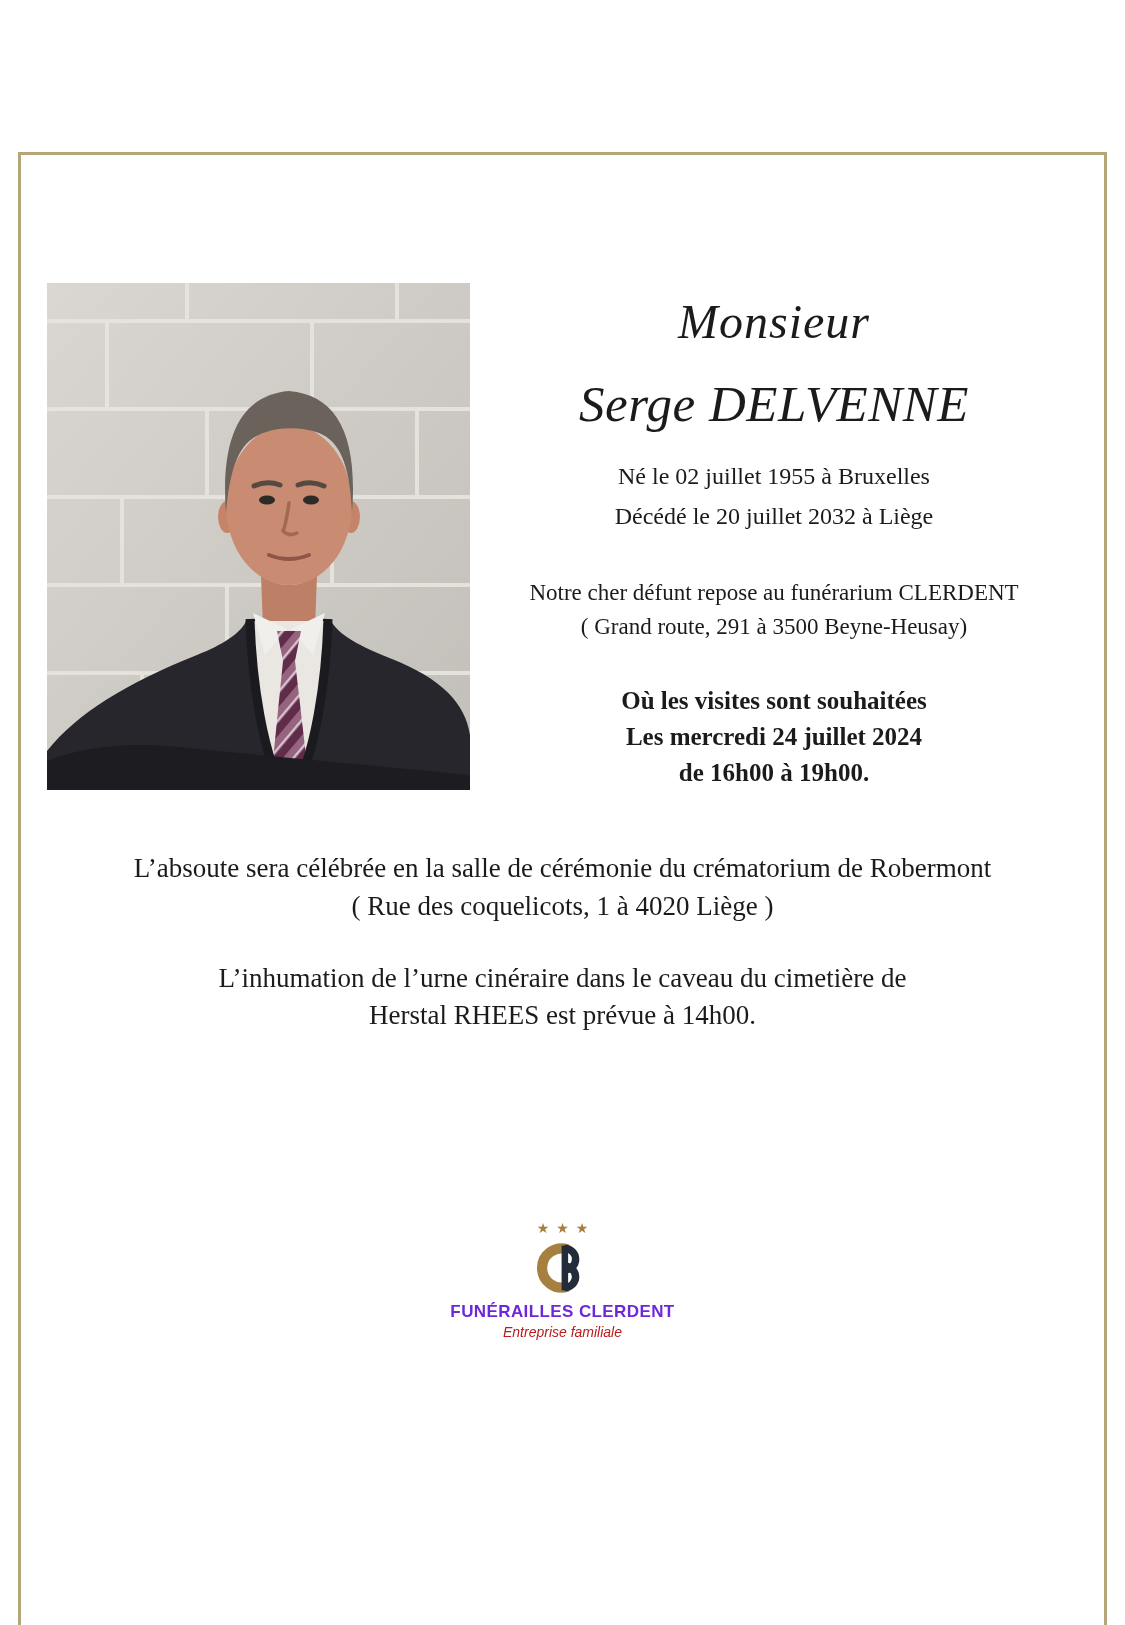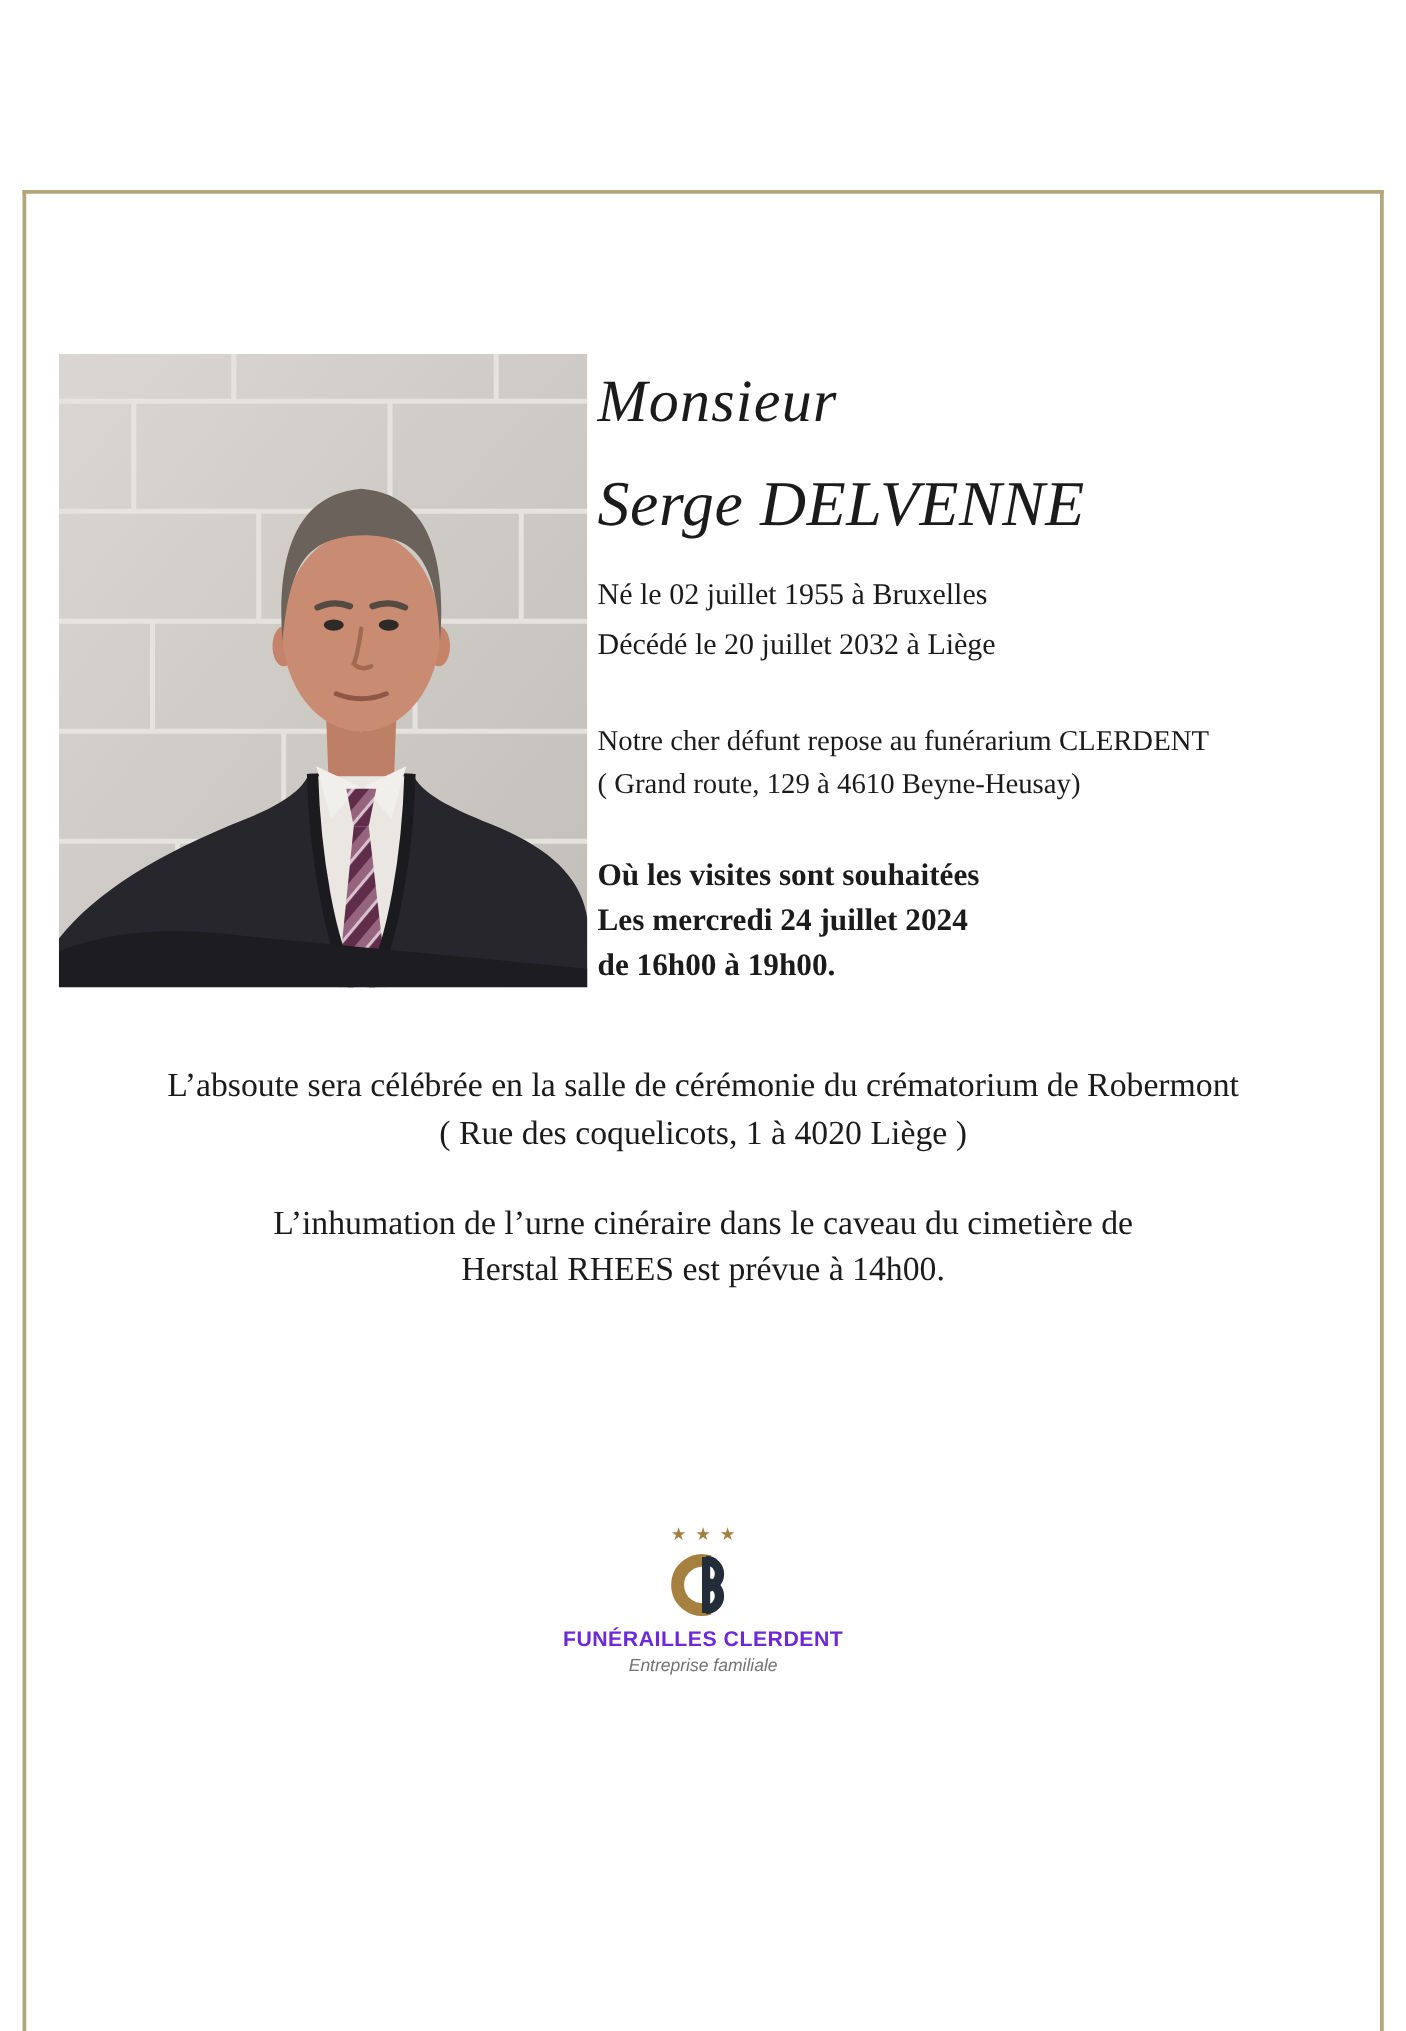--- a/index.html
+++ b/index.html
@@ -26,20 +26,21 @@
     left: 47px; top: 283px;
     width: 423px; height: 507px;
     overflow: hidden;
   }
   .portrait svg { display: block; }
 
   .header-block {
     position: absolute;
     left: 478px; top: 294px;
     width: 592px;
+    text-align: center;
   }
   .civility-title {
     font-style: italic;
     font-size: 48px;
     letter-spacing: 1px;
   }
   .deceased-name {
     font-style: italic;
     font-size: 51px;
     margin-top: 26px;
@@ -101,21 +102,21 @@
     font-weight: bold;
     font-size: 17px;
     color: #6d28d9;
     letter-spacing: 0.4px;
   }
   .company-tagline {
     margin-top: 2px;
     font-family: "Liberation Sans", sans-serif;
     font-style: italic;
     font-size: 14px;
-    color: #737373;
+    color: #b91c1c;
   }
 </style>
 </head>
 <body>
 
 <div class="page">
 
   <div class="frame"></div>
 
   <div class="portrait">
@@ -185,21 +186,21 @@
     <div class="civility-title">Monsieur</div>
     <div class="deceased-name">Serge DELVENNE</div>
 
     <div class="dates">
       <div>Né le 02 juillet 1955 à Bruxelles</div>
       <div>Décédé le 20 juillet 2032 à Liège</div>
     </div>
 
     <div class="repose">
       <div>Notre cher défunt repose au funérarium CLERDENT</div>
-      <div>( Grand route, 129 à 4610 Beyne-Heusay)</div>
+      <div>( Grand route, 291 à 3500 Beyne-Heusay)</div>
     </div>
 
     <div class="visits">
       <div>Où les visites sont souhaitées</div>
       <div>Les mercredi 24 juillet 2024</div>
       <div>de 16h00 à 19h00.</div>
     </div>
   </section>
 
   <section class="ceremony-block">

